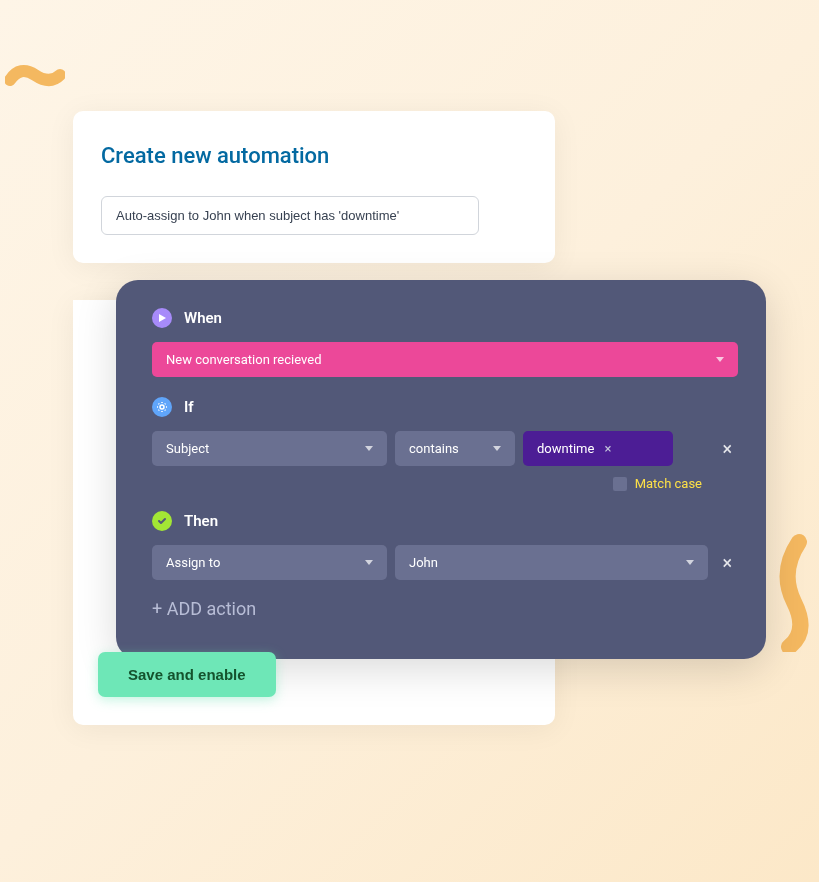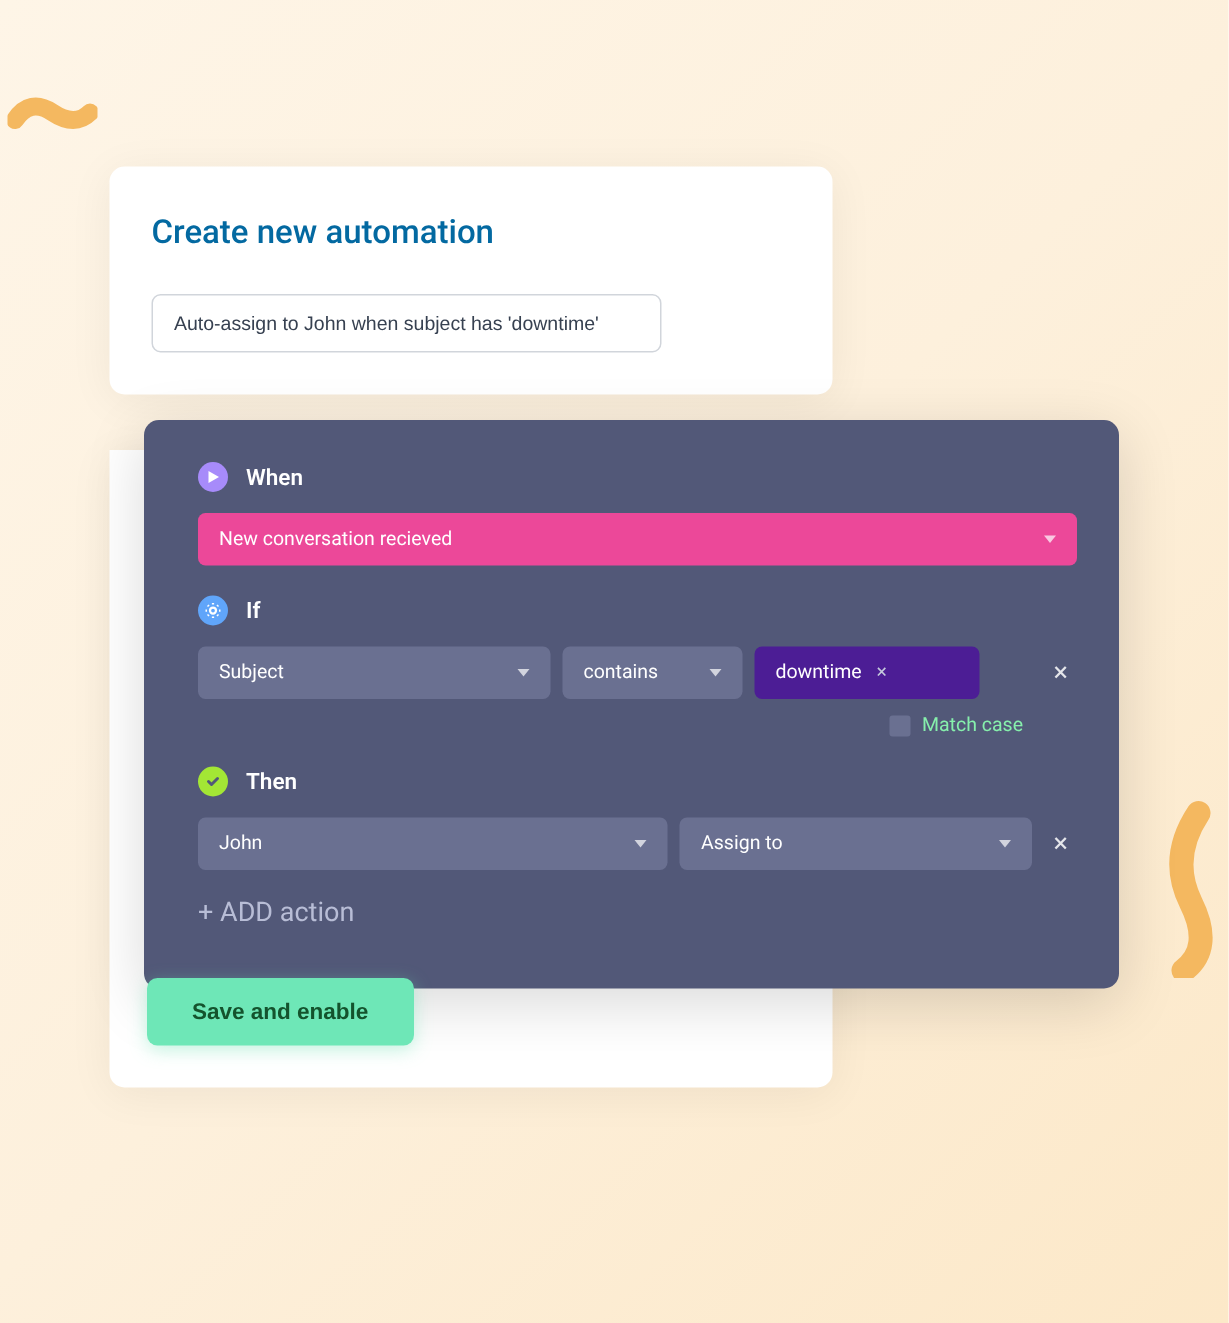--- a/index.html
+++ b/index.html
@@ -47,38 +47,38 @@
       color: #0369a1;
       margin-bottom: 28px;
     }
     .field-label {
       font-size: 13px;
       font-weight: 500;
       color: #6b7280;
       margin-bottom: 10px;
     }
     .name-input {
-      width: 340px;
+      width: 378px;
       padding: 11px 14px;
       border: 1px solid #d1d5db;
       border-radius: 6px;
       font-size: 13px;
       color: #374151;
       background: #fff;
     }
     .name-input::placeholder {
       color: #9ca3af;
     }
     .rules-panel {
       position: absolute;
       top: 280px;
-      left: 96px;
+      left: 116px;
       width: 650px;
       background: #525878;
-      border-radius: 10px;
+      border-radius: 22px;
       padding: 28px 28px 24px 28px;
       box-shadow: 0 10px 40px rgba(0,0,0,0.15);
     }
     .rule-section {
       margin-bottom: 20px;
     }
     .rule-header {
       display: flex;
       align-items: center;
       gap: 12px;
@@ -189,21 +189,21 @@
     }
     .checkbox {
       width: 14px;
       height: 14px;
       background: #6a7091;
       border-radius: 2px;
       cursor: pointer;
     }
     .match-case-label {
       font-size: 13px;
-      color: #86efac;
+      color: #fde047;
     }
     .add-action {
       color: #b8bdd6;
       font-size: 18px;
       cursor: pointer;
       margin-left: 8px;
       margin-top: 18px;
       display: inline-block;
     }
     .save-btn {
@@ -305,28 +305,28 @@
   <div class="rule-section" style="margin-bottom:16px;">
     <div class="rule-header">
       <div class="rule-icon icon-check">
         <svg width="10" height="10" viewBox="0 0 10 10">
             <path d="M2,5 L4,7 L8,3" stroke="#525878" stroke-width="2" fill="none" stroke-linecap="round" stroke-linejoin="round"></path>
           </svg>
       </div>
       <div class="rule-title">Then</div>
     </div>
     <div class="rule-row">
+      <div class="dropdown dropdown-light dd-assign">
+        <span>Assign to</span>
+        <span class="caret"></span>
+      </div>
       <div class="dropdown dropdown-light dd-value">
         <span>John</span>
         <span class="caret"></span>
       </div>
-      <div class="dropdown dropdown-light dd-assign">
-        <span>Assign to</span>
-        <span class="caret"></span>
-      </div>
       <span class="row-delete">×</span>
     </div>
     <div class="add-action">+ ADD action</div>
   </div>
 
 </div>
 
 <button class="save-btn">Save and enable</button>
 
 </body></html>

